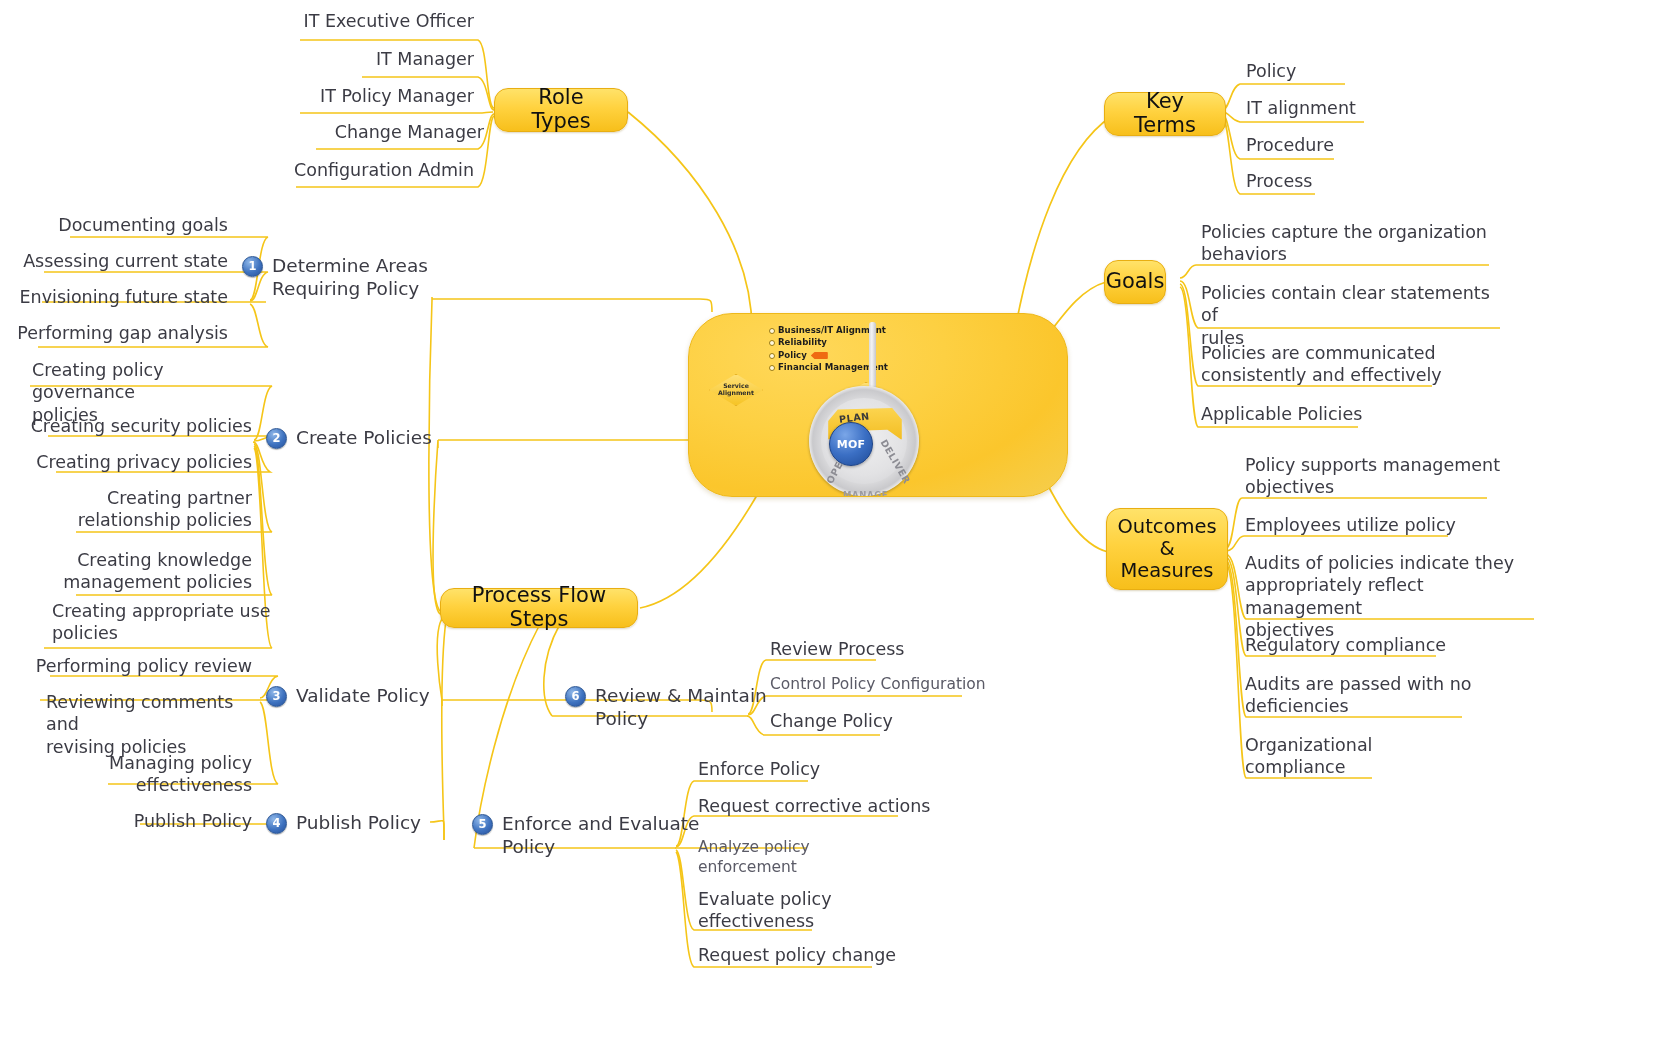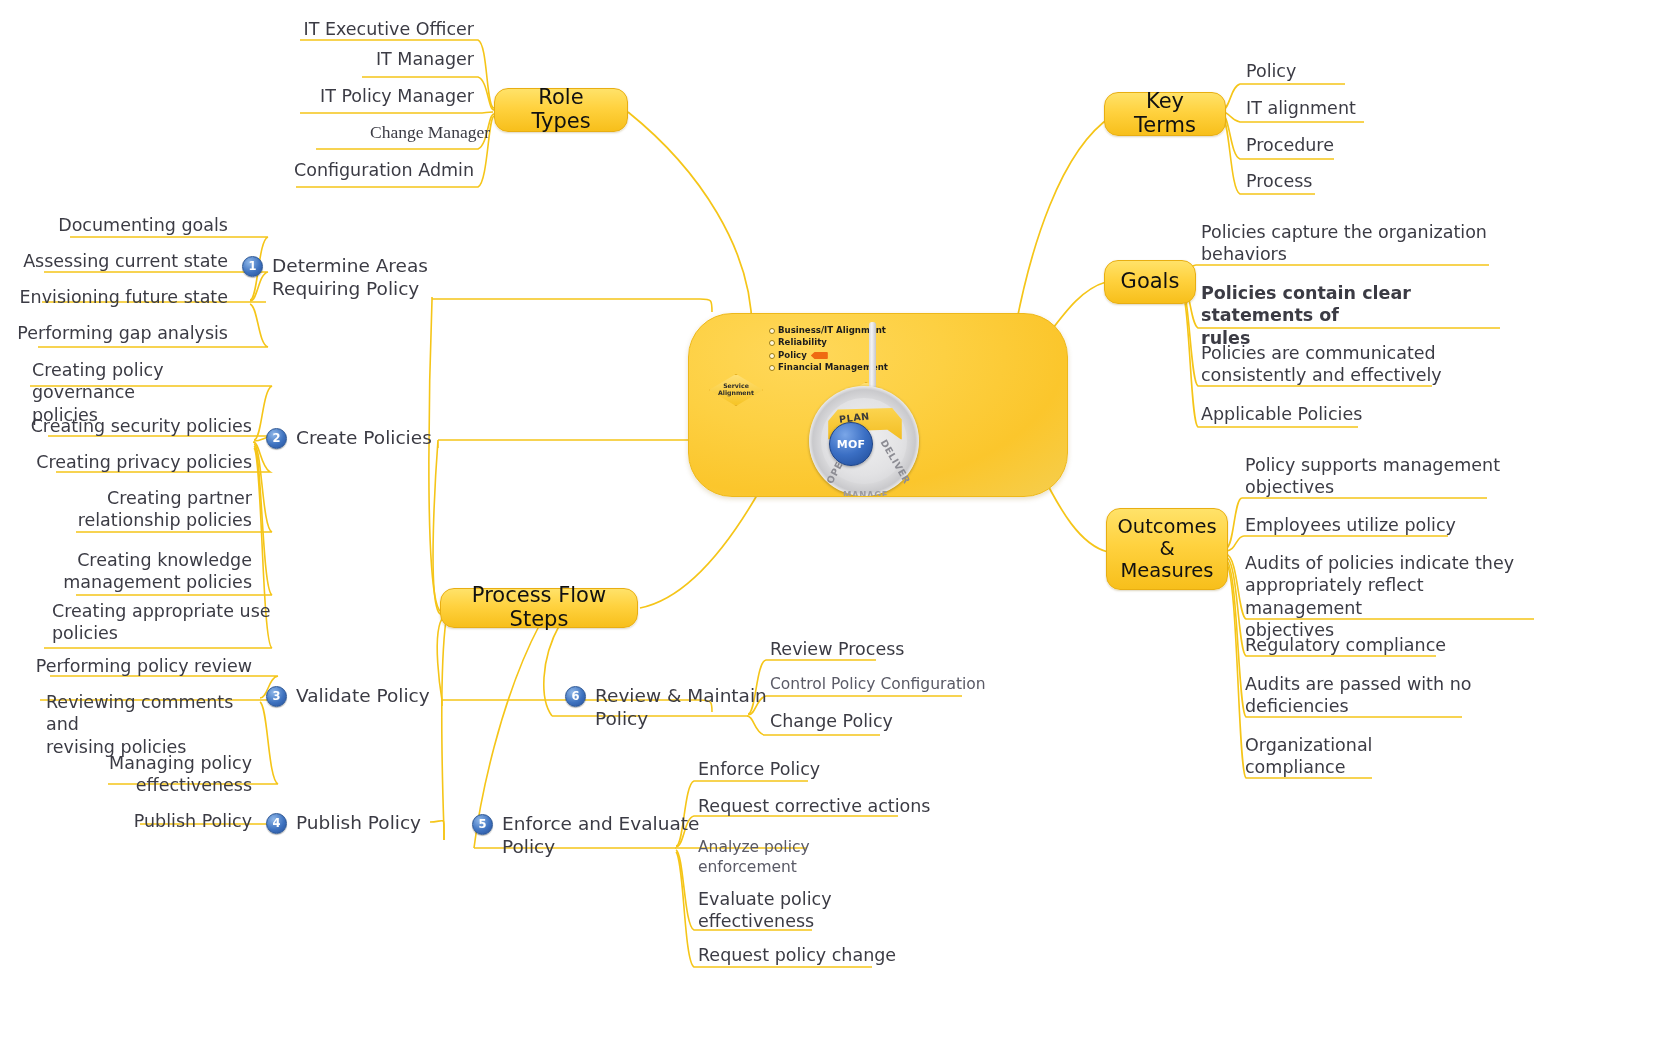--- a/index.html
+++ b/index.html
@@ -264,48 +264,48 @@
   </div>
 
   <div class="pill" style="left:494px;top:88px;width:134px;height:44px;">
     <span>Role Types</span>
   </div>
 
   <div class="pill" style="left:1104px;top:92px;width:122px;height:44px;">
     <span>Key Terms</span>
   </div>
 
-  <div class="pill" style="left:1104px;top:260px;width:92px;height:44px;">
+  <div class="pill" style="left:1104px;top:260px;width:62px;height:44px;">
     <span>Goals</span>
   </div>
 
   <div class="pill" style="left:1106px;top:508px;width:122px;height:82px;white-space:pre-line;font-size:19.5px;">
     <span>Outcomes
 &amp;
 Measures</span>
   </div>
 
   <div class="pill" style="left:440px;top:588px;width:198px;height:40px;">
     <span>Process Flow Steps</span>
   </div>
 
-  <div class="leaf r" style="left:178px;top:10px;width:294px;margin-top:8px;">IT Executive Officer</div>
+  <div class="leaf r" style="left:178px;top:10px;width:294px;">IT Executive Officer</div>
   <div class="leaf r" style="left:178px;top:48px;width:294px;">IT Manager</div>
   <div class="leaf r" style="left:178px;top:85px;width:294px;">IT Policy Manager</div>
-  <div class="leaf r" style="left:194px;top:121px;width:294px;font-family:Liberation Serif, serif;">Change Manager</div>
+  <div class="leaf r" style="left:188px;top:121px;width:294px;">Change Manager</div>
   <div class="leaf r" style="left:178px;top:159px;width:294px;">Configuration Admin</div>
 
   <div class="leaf l" style="left:1244px;top:60px;width:280px;">Policy</div>
   <div class="leaf l" style="left:1244px;top:97px;width:280px;">IT alignment</div>
   <div class="leaf l" style="left:1244px;top:134px;width:280px;">Procedure</div>
   <div class="leaf l" style="left:1244px;top:170px;width:280px;">Process</div>
 
   <div class="leaf l" style="left:1199px;top:221px;width:300px;">Policies capture the organization
 behaviors</div>
-  <div class="leaf l" style="left:1199px;top:282px;width:310px;font-weight:bold;">Policies contain clear statements of
+  <div class="leaf l" style="left:1199px;top:282px;width:310px;">Policies contain clear statements of
 rules</div>
   <div class="leaf l" style="left:1199px;top:342px;width:300px;">Policies are communicated
 consistently and effectively</div>
   <div class="leaf l" style="left:1199px;top:403px;width:300px;">Applicable Policies</div>
 
   <div class="leaf l" style="left:1243px;top:454px;width:300px;">Policy supports management
 objectives</div>
   <div class="leaf l" style="left:1243px;top:514px;width:300px;">Employees utilize policy</div>
   <div class="leaf l" style="left:1243px;top:552px;width:300px;">Audits of policies indicate they
 appropriately reflect management

